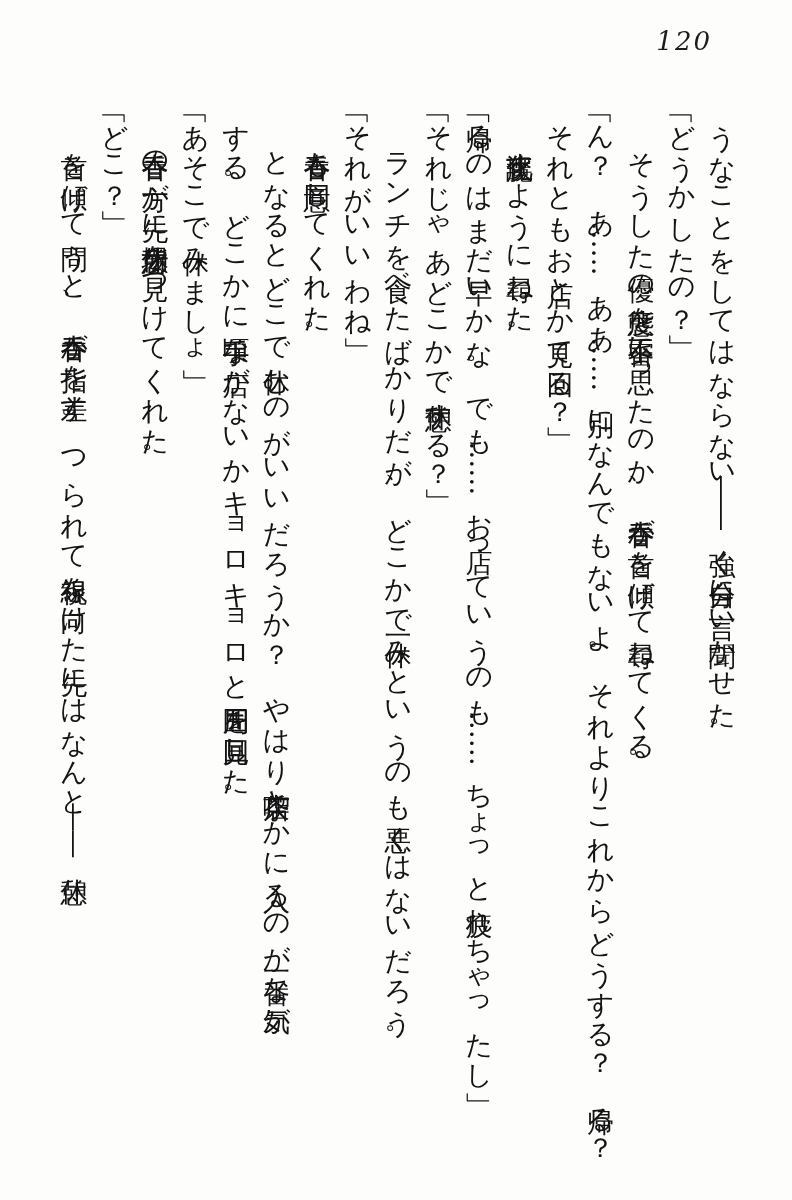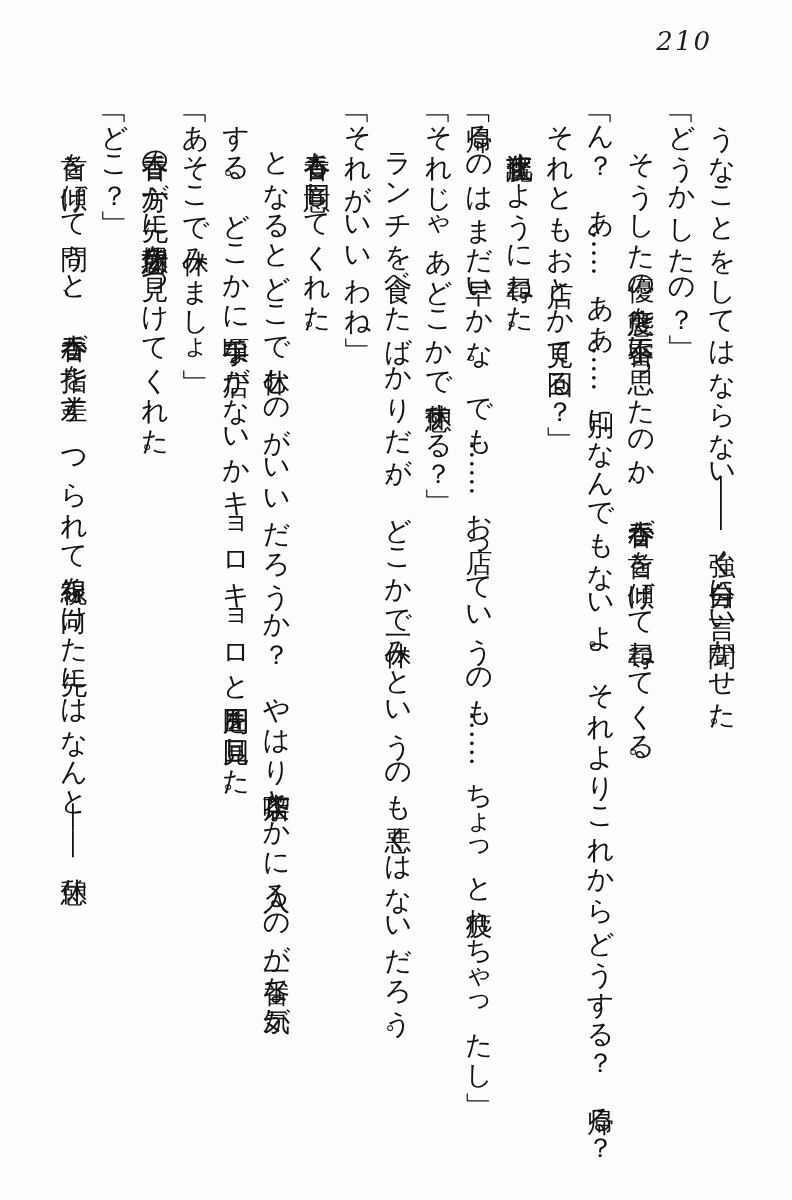--- a/index.html
+++ b/index.html
@@ -42,21 +42,21 @@
     padding: 0;
   }
   .text-body p.tline.indent {
     text-indent: 1em;
   }
 </style>
 </head>
 <body>
 
 <div class="page">
-  <div class="page-number">210</div>
+  <div class="page-number">120</div>
   <div class="text-body">
       <p class="tline">うなことをしてはならない――強く自分に言い聞かせた。</p>
       <p class="tline">「どうかしたの？」</p>
       <p class="tline indent">そうした優の態度を不審に思ったのか、春香が首を傾げて尋ねてくる。</p>
       <p class="tline">「ん？　あ……ああ……別になんでもないよ。それよりこれからどうする？　帰る？</p>
       <p class="tline">それともお店とか見て回る？」</p>
       <p class="tline indent">誤魔化すように尋ねた。</p>
       <p class="tline">「帰るのはまだ早いかな。でも……お店っていうのも……ちょっと疲れちゃったし」</p>
       <p class="tline">「それじゃあどこかで休憩する？」</p>
       <p class="tline indent">ランチを食べたばかりだが、どこかで一休みというのも悪くはないだろう。</p>

